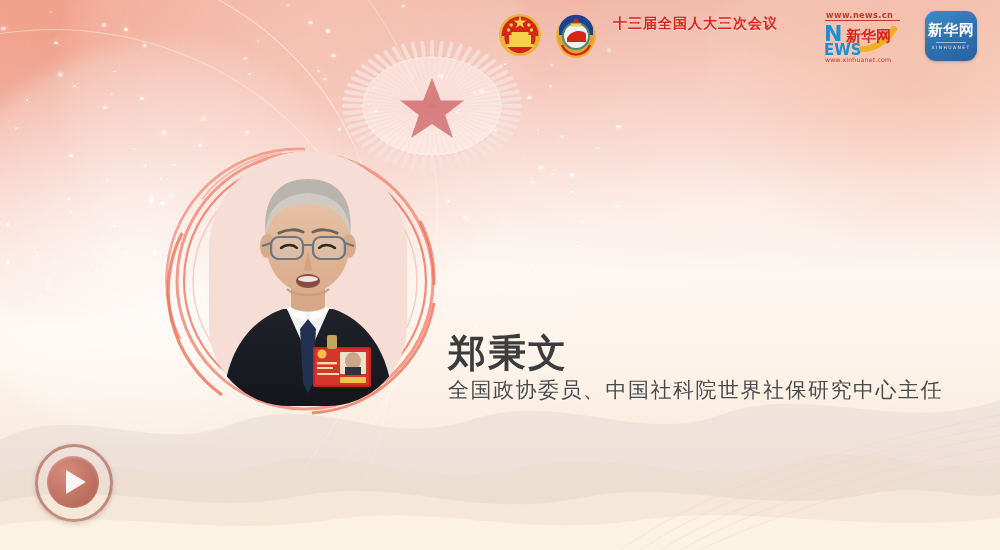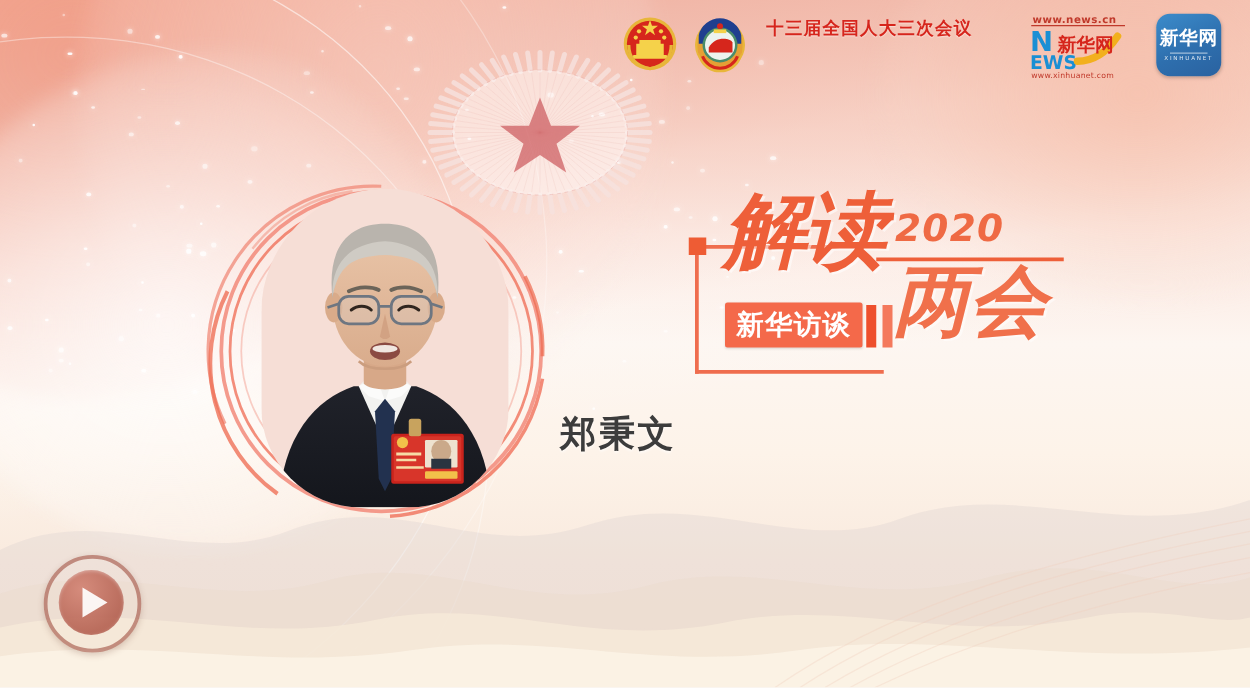--- a/index.html
+++ b/index.html
@@ -85,21 +85,21 @@
             font-style:italic;letter-spacing:-1px;line-height:1;
             text-shadow:2px 2px 0 rgba(255,255,255,.5);}
   .badge{position:absolute;left:24px;top:84px;background:#f4694a;padding:3px 9px;border-radius:2px;
          box-shadow:0 1px 2px rgba(0,0,0,.12);}
   .badge span{color:#fff;font-size:22px;font-weight:bold;letter-spacing:1px;}
   .tick{position:absolute;top:86px;width:8px;height:34px;background:#ee4f2c;}
   .tick1{left:137px;}
   .tick2{left:150px;background:#f4795c;}
 
   
-  .guest-name{position:absolute;left:448px;top:328px;font-size:29px;font-weight:bold;color:#3c3c3c;
+  .guest-name{position:absolute;left:448px;top:328px;font-size:38px;font-weight:bold;color:#3c3c3c;
               letter-spacing:2px;text-shadow:0 1px 2px rgba(255,255,255,.6);}
   .guest-title{position:absolute;left:448px;top:376px;font-size:21px;color:#4a4a4a;letter-spacing:1.5px;
                text-shadow:0 1px 2px rgba(255,255,255,.6);}
 
   
   .play{position:absolute;left:35px;top:444px;width:76px;height:76px;cursor:pointer;}
   .play-ring{position:absolute;left:0;top:0;width:72px;height:72px;border-radius:50%;
              border:3px solid rgba(163,84,70,.62);box-shadow:0 2px 5px rgba(120,70,55,.25);}
   .play-disc{position:absolute;left:12px;top:12px;width:52px;height:52px;border-radius:50%;
              background:radial-gradient(circle at 35% 30%, rgba(210,128,112,.88), rgba(176,88,72,.85) 70%);
@@ -514,36 +514,23 @@
           <rect x="108" y="211" width="20" height="2.4" fill="#f6dca6"></rect>
           <rect x="108" y="216" width="16" height="2" fill="#f6dca6"></rect>
           <rect x="108" y="222" width="22" height="2" fill="#f6dca6"></rect>
           <rect x="131" y="226" width="26" height="6" rx="1" fill="#f2c14a"></rect>
           <rect x="118" y="184" width="10" height="14" rx="2" fill="#c8a35e"></rect>
         </g>
       </svg>
     </div>
   </div>
 
-  <div class="title-block">
-    <div class="bracket"></div>
-    <div class="bracket-top"></div>
-    <div class="bracket-sq"></div>
-    <div class="jiedu">解读</div>
-    <div class="year">2020</div>
-    <div class="yline"></div>
-    <div class="lianghui">两会</div>
-    <div class="tick tick1"></div>
-    <div class="tick tick2"></div>
-    <div class="badge">
-      <span>新华访谈</span>
-    </div>
-  </div>
 
   <div class="guest-name">郑秉文</div>
+  <div class="guest-title">全国政协委员、中国社科院世界社保研究中心主任</div>
 
   <div class="play">
     <div class="play-ring"></div>
     <div class="play-disc"></div>
     <div class="play-tri"></div>
   </div>
 
 </div>
 
 </body></html>

